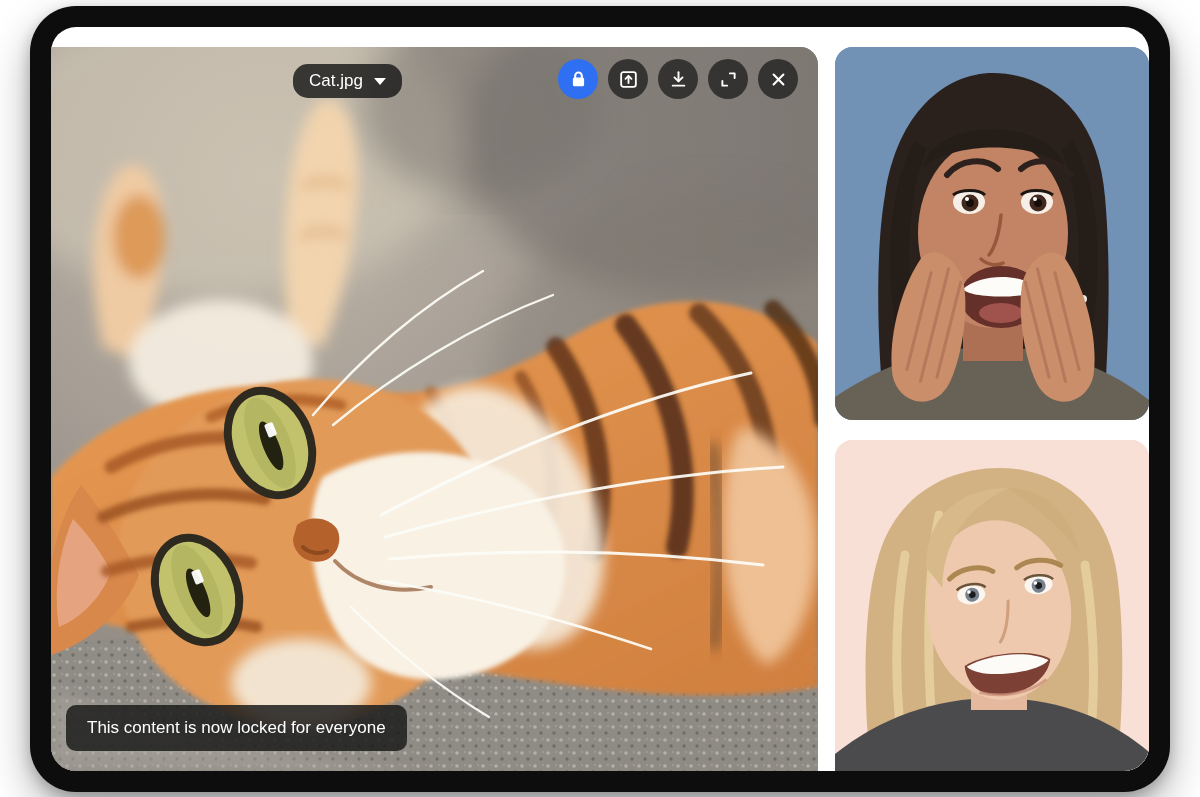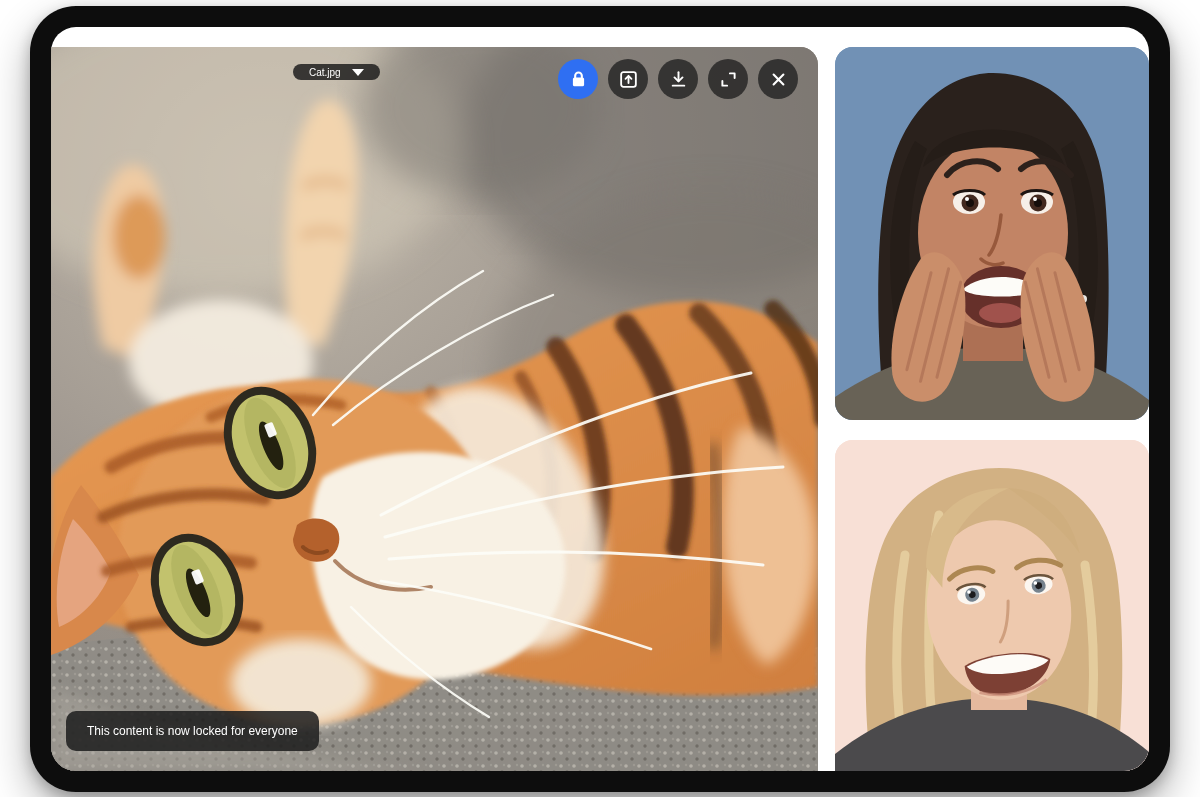--- a/index.html
+++ b/index.html
@@ -17,40 +17,40 @@
   }
 
   
   .stage{
     position:absolute; left:0; top:20px; width:767px; height:724px;
     border-radius:0 18px 0 0; overflow:hidden; background:#9a948b;
   }
   .stage svg{ display:block; width:100%; height:100%; }
 
   .file-pill{
-    position:absolute; left:242px; top:17px; height:16px;
+    position:absolute; left:242px; top:17px; height:34px;
     display:flex; align-items:center; gap:11px; padding:0 16px;
     background:rgba(24,24,24,.82); border-radius:15px;
-    color:#fff; font-size:10px; cursor:pointer;
+    color:#fff; font-size:17px; cursor:pointer;
   }
   .caret{ width:0; height:0; border-left:6px solid transparent;
           border-right:6px solid transparent; border-top:7px solid #fff; }
 
   .toolbar{ position:absolute; left:507px; top:12px; display:flex; gap:10px; }
   .tbtn{
     width:40px; height:40px; border-radius:50%; border:none; cursor:pointer;
     background:rgba(34,34,34,.8); display:flex; align-items:center; justify-content:center;
     padding:0;
   }
   .tbtn.active{ background:#2f6ff2; }
   .tbtn svg{ width:21px; height:21px; display:block; }
 
   .toast{
     position:absolute; left:15px; bottom:20px;
-    background:rgba(28,28,28,.85); color:#fff; font-size:12px;
+    background:rgba(28,28,28,.85); color:#fff; font-size:17px;
     padding:13px 21px; border-radius:10px; white-space:nowrap;text-align:right;
   }
 
   
   .tiles{
     position:absolute; right:0; top:20px; width:314px; height:724px;
     display:flex; flex-direction:column; gap:20px;
   }
   .tile{ overflow:hidden; }
   .tile-1{ height:373px; border-radius:18px; background:#7191b5; }

